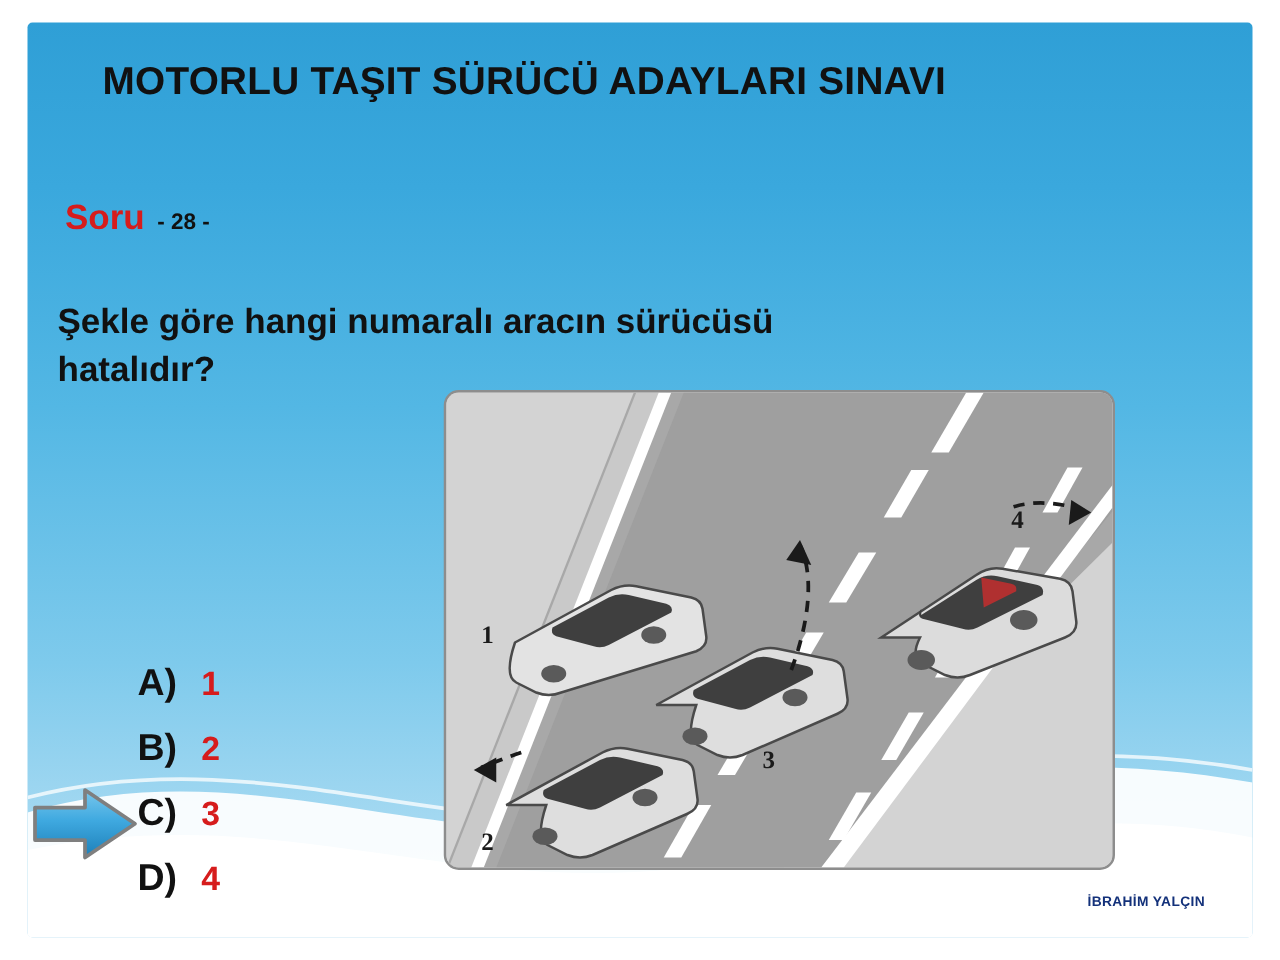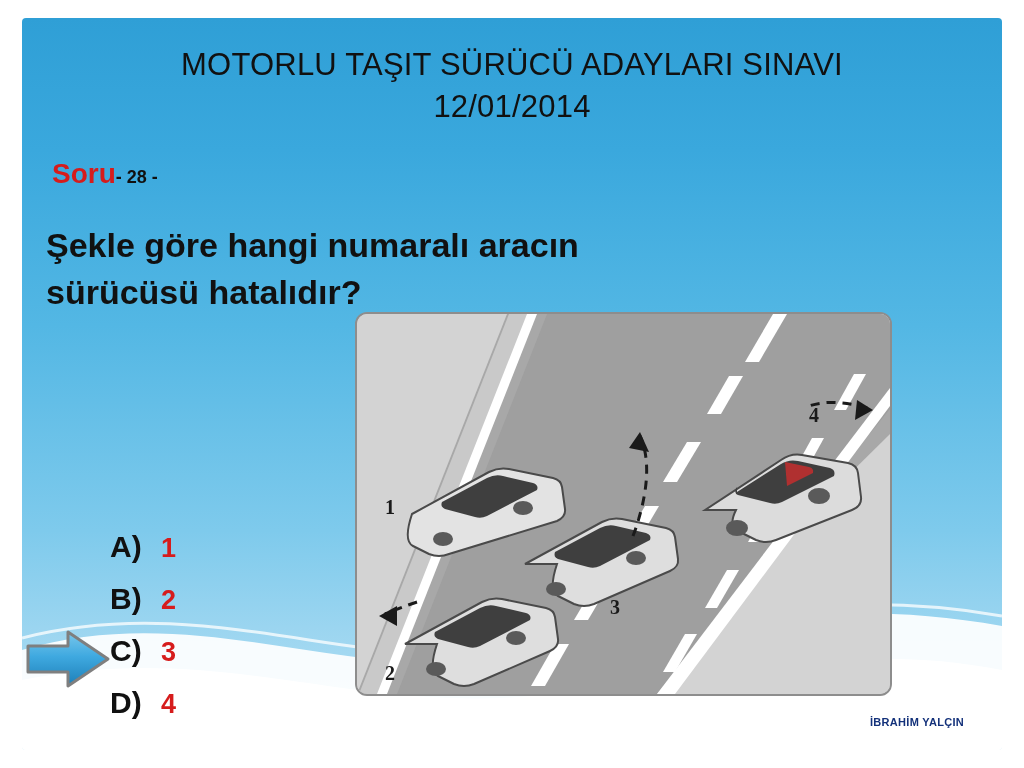--- a/index.html
+++ b/index.html
@@ -33,53 +33,53 @@
     width: 100%;
     height: 220px;
     pointer-events: none;
   }
 
   .title {
     position: absolute;
     left: 60px;
     top: 26px;
     width: 860px;
-    text-align: center;
     color: #111111;
     font-size: 31px;
-    font-weight: normal;
+    font-weight: bold;
     line-height: 1.35;
     letter-spacing: 0.2px;
   }
 
   .qlabel-row {
     position: absolute;
     left: 30px;
     top: 140px;
     display: flex;
     align-items: baseline;
+    gap: 10px;
   }
   .qlabel {
     color: #d61c1c;
     font-size: 28px;
     font-weight: bold;
   }
   .qnum {
     color: #111111;
     font-size: 18px;
     font-weight: bold;
   }
 
   .question {
     position: absolute;
     left: 24px;
-    top: 204px;
+    top: 220px;
     width: 620px;
     color: #111111;
-    font-size: 34px;
+    font-size: 28px;
     font-weight: bold;
     line-height: 1.38;
   }
 
   
   .options {
     position: absolute;
     left: 88px;
     top: 512px;
     display: flex;
@@ -141,21 +141,20 @@
 <div class="slide">
 
   <svg class="wave" viewBox="0 0 980 220" preserveAspectRatio="none">
     <path d="M0,120 C170,70 320,150 470,130 C620,110 780,60 980,96 L980,220 L0,220 Z" fill="#ffffff" opacity="0.92"></path>
     <path d="M0,150 C200,110 330,185 520,165 C700,147 830,110 980,140 L980,220 L0,220 Z" fill="#ffffff"></path>
     <path d="M0,108 C180,62 330,140 480,122 C640,102 790,52 980,86" fill="none" stroke="#ffffff" stroke-width="3" opacity="0.75"></path>
   </svg>
 
   <div class="title">
     <div>MOTORLU TAŞIT SÜRÜCÜ ADAYLARI SINAVI</div>
-    <div>12/01/2014</div>
   </div>
 
   <div class="qlabel-row">
     <span class="qlabel">Soru</span>
     <span class="qnum">- 28 -</span>
   </div>
 
   <div class="question">Şekle göre hangi numaralı aracın sürücüsü hatalıdır?</div>
 
   <div class="figure-box">

